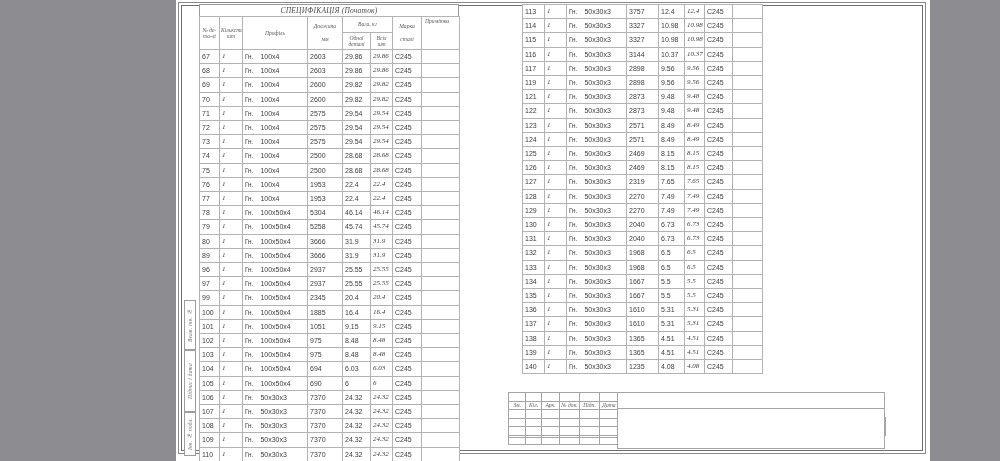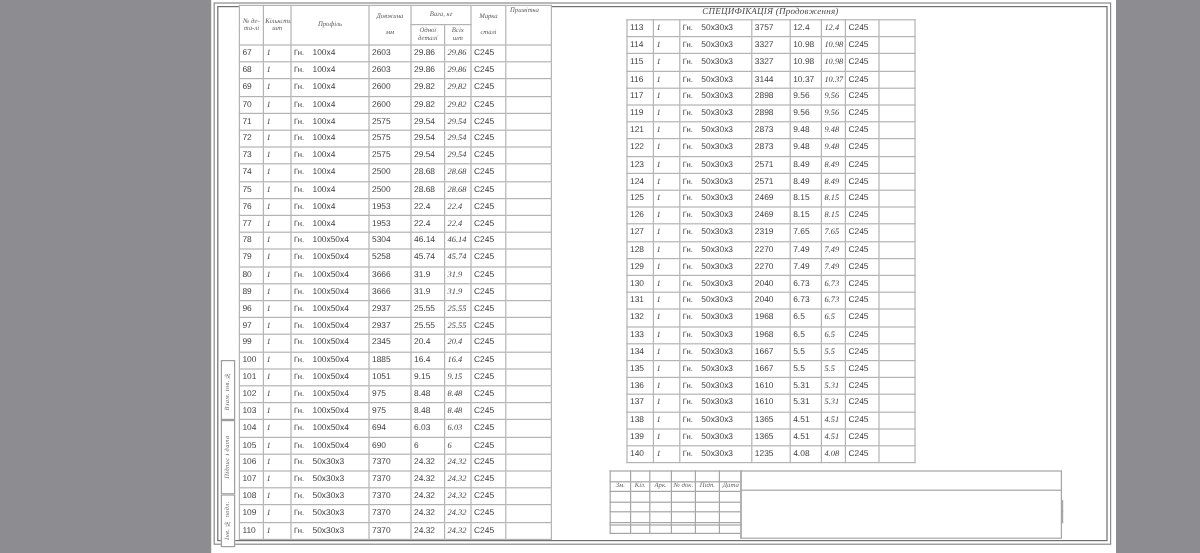--- a/index.html
+++ b/index.html
@@ -143,20 +143,21 @@
 </head>
 <body>
 
 <div id="canvas">
 
   <div id="sheet"></div>
   <div id="frame-outer"></div>
   <div id="frame-inner"></div>
 
   <div class="spec-block" id="left-block" style="left:199px;top:4px;width:260px;">
+    <div class="spec-title">СПЕЦИФІКАЦІЯ (Початок)</div>
     <table class="spec" id="tbl-left" style="width:260px;">
       <colgroup>
         <col style="width:20px">
           <col style="width:23px">
           <col style="width:65px">
         <col style="width:35px">
           <col style="width:28px">
           <col style="width:22px">
         <col style="width:29px">
           <col style="width:38px">
@@ -474,21 +475,20 @@
             <td>24.32</td>
             <td class="c-w2">24.32</td>
             <td>С245</td>
             <td class="c-note"></td>
           </tr>
         </tbody>
     </table>
   </div>
 
   <div class="spec-block" id="right-block" style="left:522px;top:4px;width:240px;">
-    <div class="spec-title" style="border:none;background:transparent;">СПЕЦИФІКАЦІЯ (Продовження)</div>
     <table class="spec" id="tbl-right" style="width:240px;">
       <colgroup>
         <col style="width:22px">
           <col style="width:22px">
           <col style="width:60px">
         <col style="width:32px">
           <col style="width:26px">
           <col style="width:20px">
         <col style="width:28px">
           <col style="width:30px">

